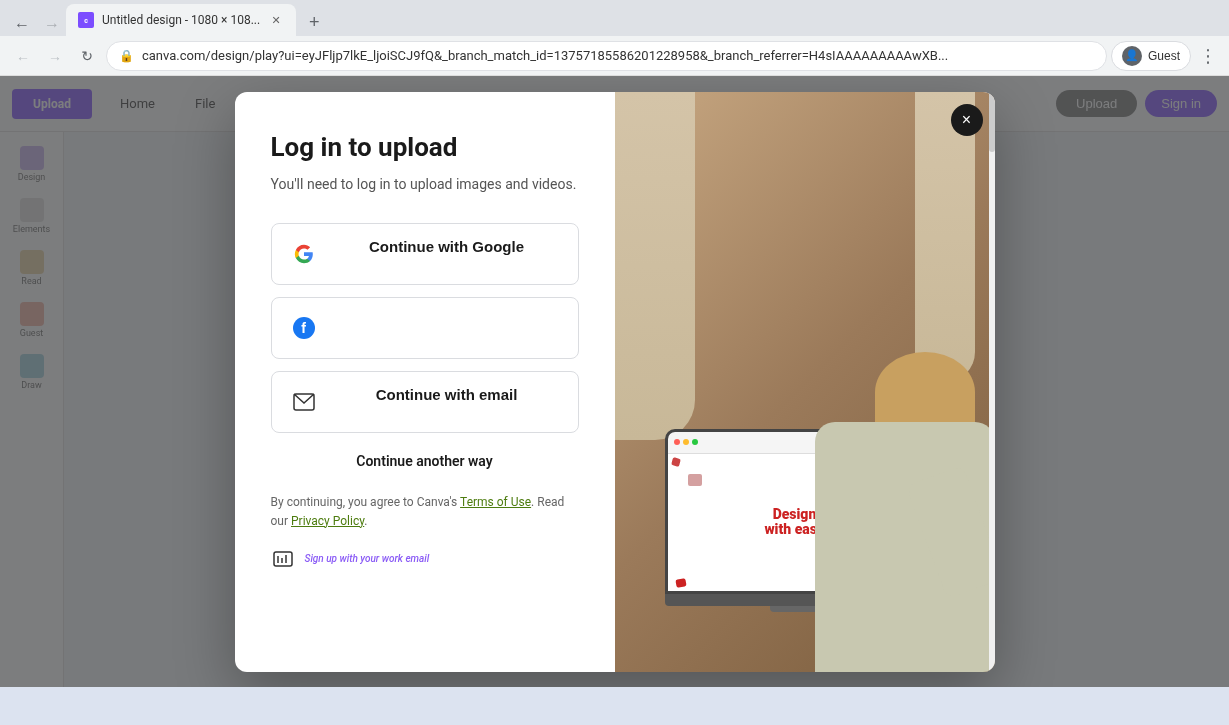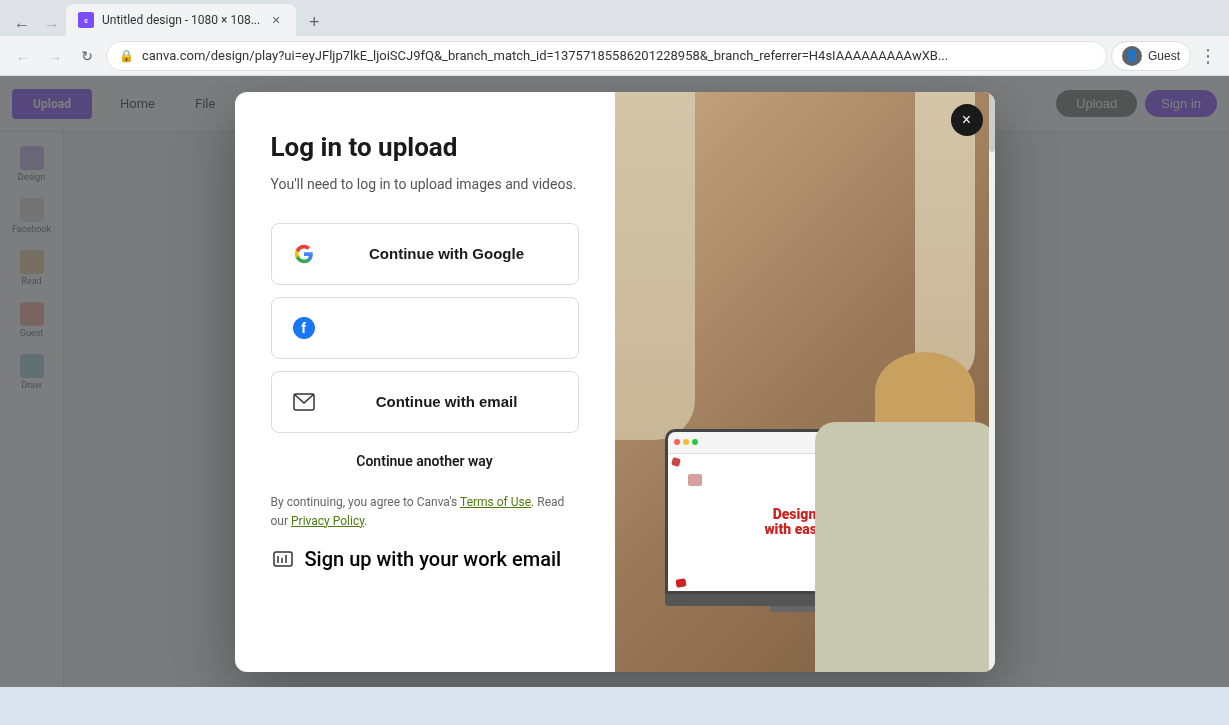--- a/index.html
+++ b/index.html
@@ -355,21 +355,20 @@
 
     .modal-subtitle {
       font-size: 14px;
       color: #555;
       margin-bottom: 28px;
       line-height: 1.5;
     }
 
     .auth-btn {
       display: flex;
-      align-items: center;
       width: 100%;
       padding: 14px 16px;
       border: 1.5px solid #dadce0;
       border-radius: 8px;
       background: white;
       cursor: pointer;
       margin-bottom: 12px;
       font-size: 15px;
       font-weight: 600;
       color: #1a1a1a;
@@ -444,23 +443,24 @@
     .work-email-icon {
       width: 24px;
       height: 24px;
       display: flex;
       align-items: center;
       justify-content: center;
       flex-shrink: 0;
     }
 
     .work-email-label {
-      font-size: 20px;
-      color: #000000;
+      font-size: 10px;
+      color: #8b5cf6;
       font-weight: 500;
+      font-style: italic;
     }
 
     .modal-right {
       flex: 1;
       position: relative;
       overflow: hidden;
     }
 
     
     .modal-close {
@@ -585,21 +585,21 @@
       <button class="canva-sign-in-btn">Sign in</button>
     </div>
 
     <div class="canva-sidebar">
       <div class="sidebar-icon">
         <div class="sidebar-icon-shape" style="background:#c8b0f0;"></div>
         <span class="sidebar-icon-label">Design</span>
       </div>
       <div class="sidebar-icon">
         <div class="sidebar-icon-shape" style="background:#e0e0e0;"></div>
-        <span class="sidebar-icon-label">Facebook</span>
+        <span class="sidebar-icon-label">Elements</span>
       </div>
       <div class="sidebar-icon">
         <div class="sidebar-icon-shape" style="background:#e8d0a0;"></div>
         <span class="sidebar-icon-label">Read</span>
       </div>
       <div class="sidebar-icon">
         <div class="sidebar-icon-shape" style="background:#f0b0a0;"></div>
         <span class="sidebar-icon-label">Guest</span>
       </div>
       <div class="sidebar-icon">

